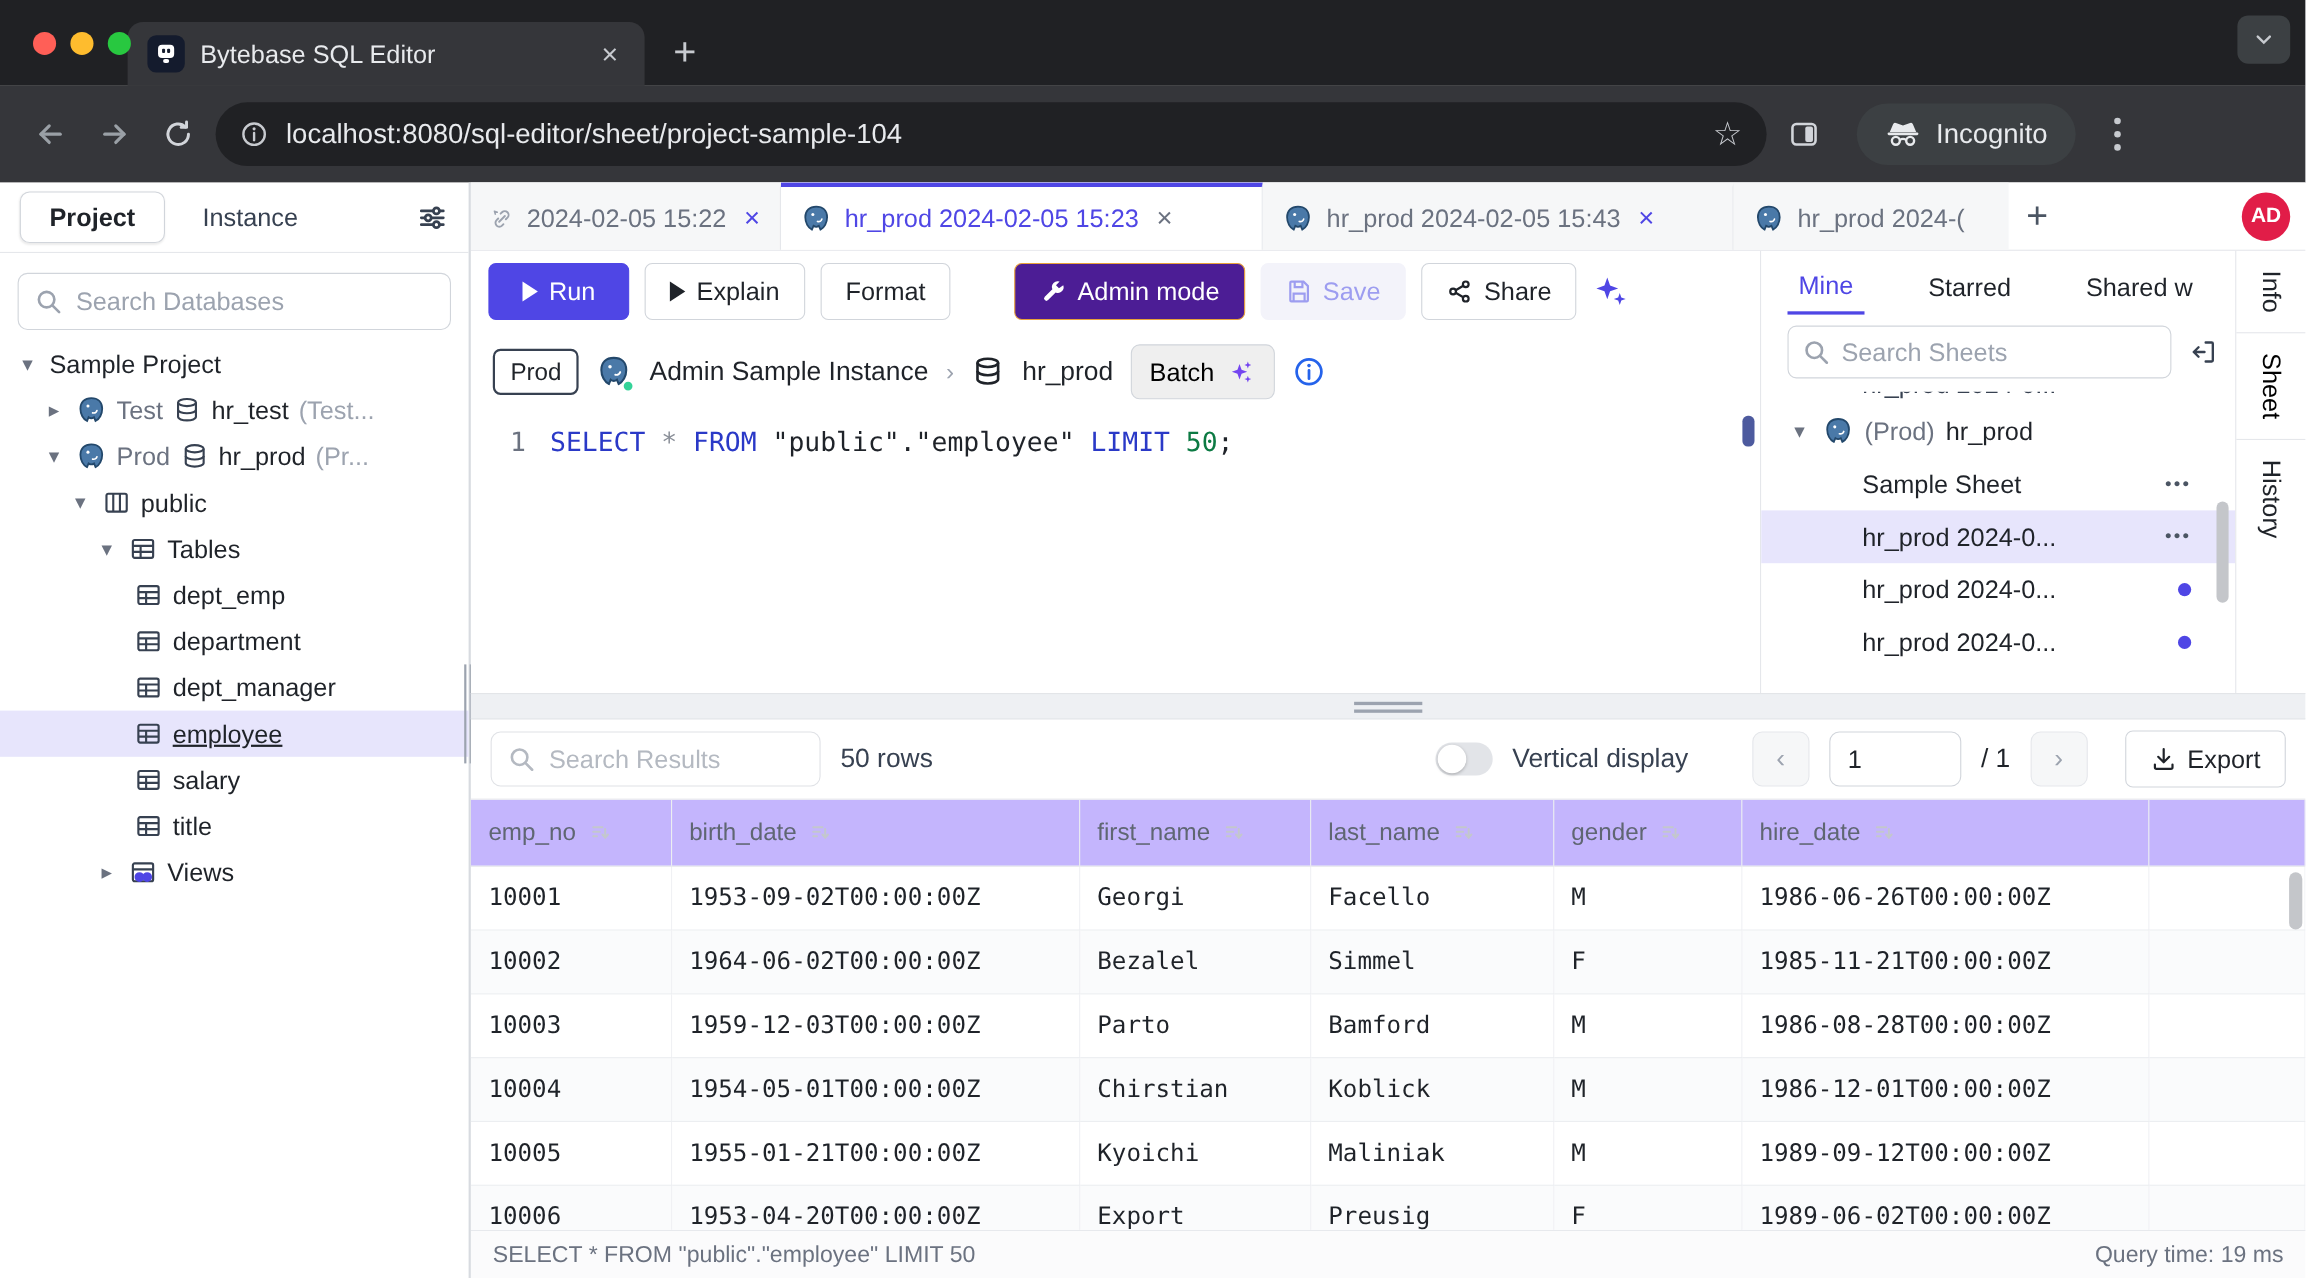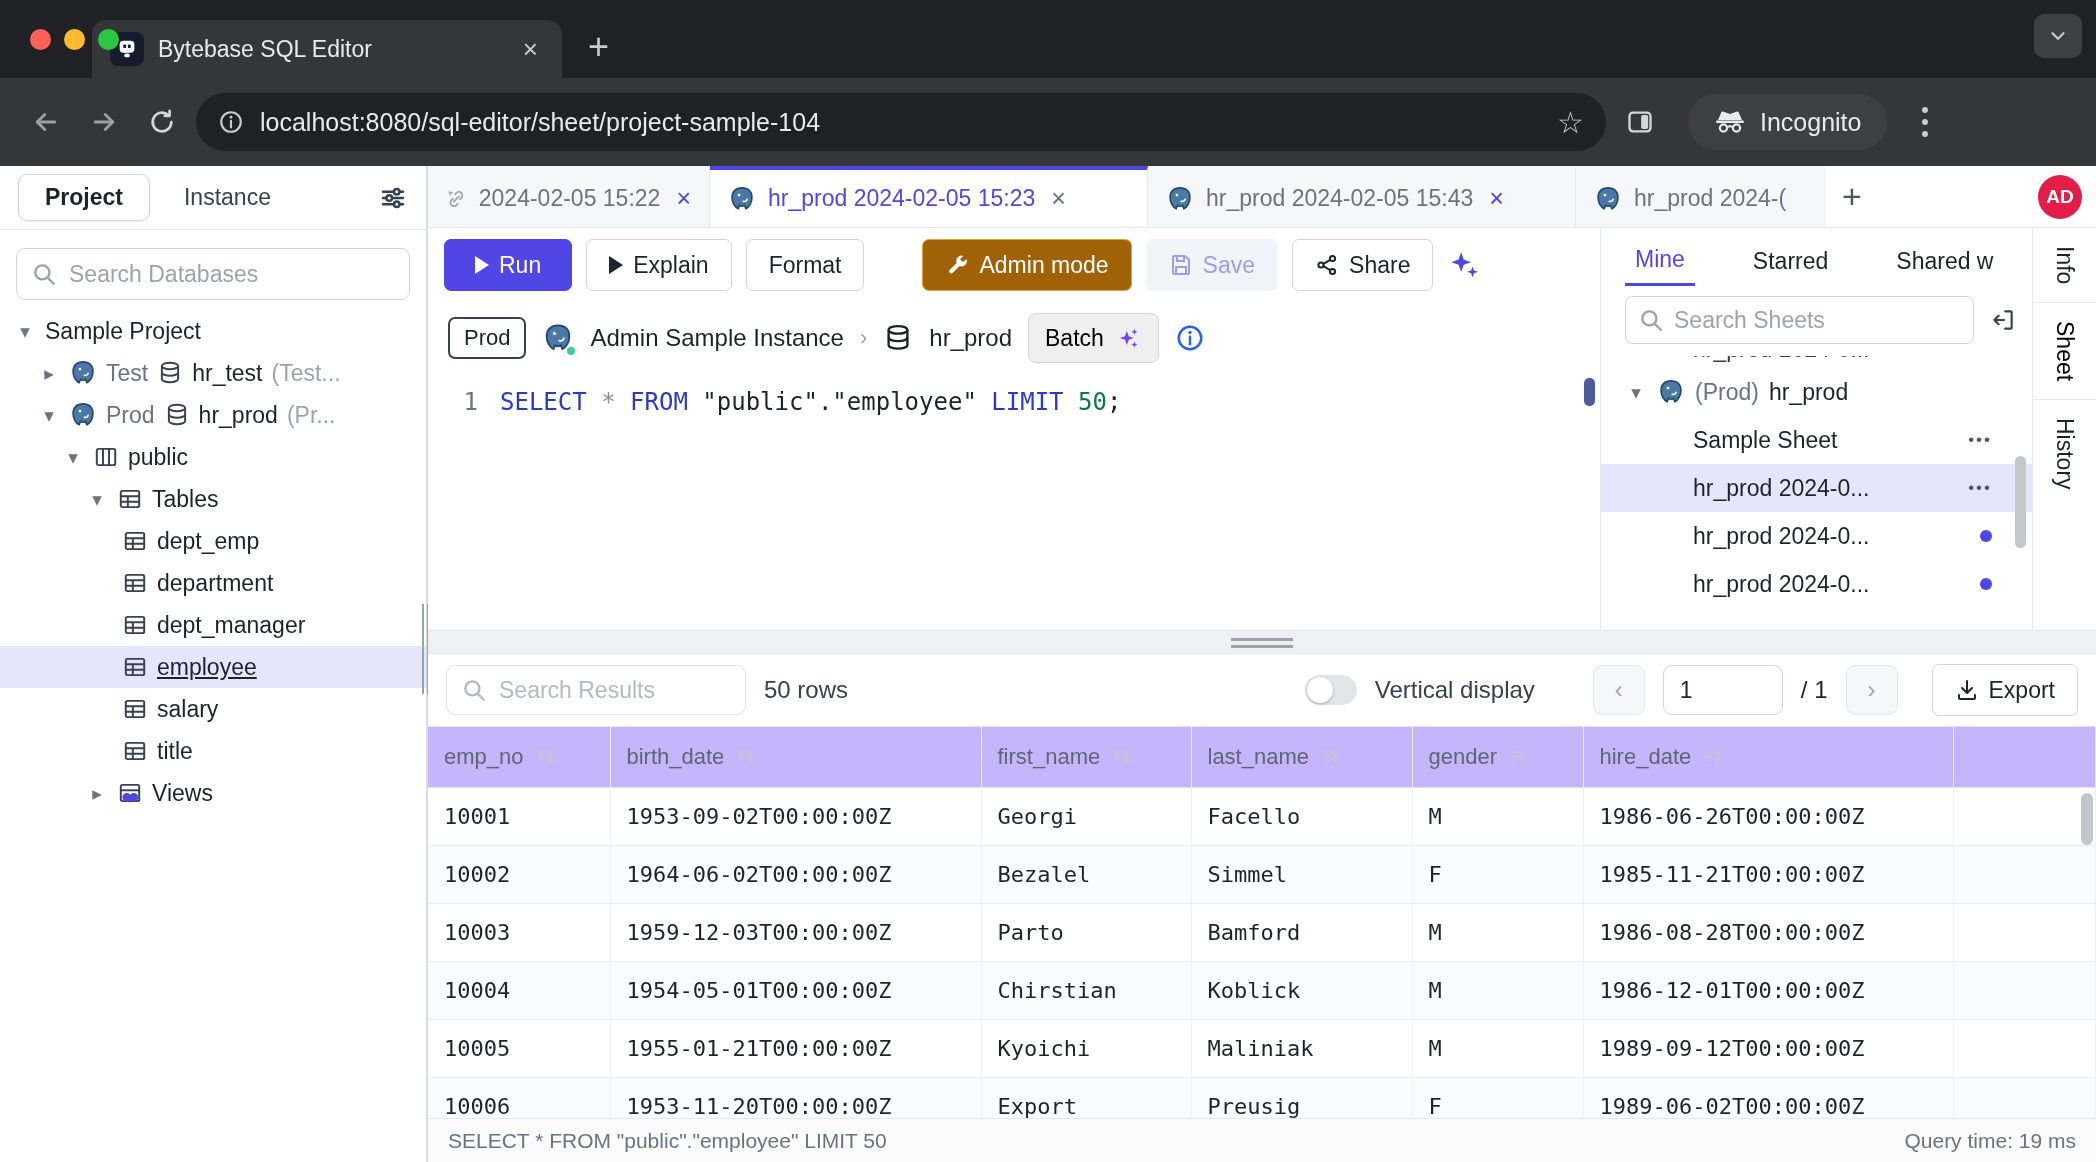--- a/index.html
+++ b/index.html
@@ -5,21 +5,21 @@
   * { box-sizing: border-box; margin: 0; padding: 0; }
   html,body { width:2096px; height:1162px; overflow:hidden; }
   body { font-family:"Liberation Sans", sans-serif; background:#fff; color:#1f2329; }
   svg { display:block; }
 
   
   .chrome-tabstrip { height:78px; background:#202124; display:flex; align-items:flex-end; position:relative; }
   .traffic { display:flex; gap:13px; align-items:center; position:absolute; left:30px; top:29px; }
   .tl { width:21px; height:21px; border-radius:50%; }
   .tl.red{background:#ff5f57;} .tl.yellow{background:#febc2e;} .tl.green{background:#28c840;}
-  .btab { margin-left:92px; width:470px; height:58px; background:#35363a; border-radius:14px 14px 0 0;
+  .btab { margin-left:116px; width:470px; height:58px; background:#35363a; border-radius:14px 14px 0 0;
           display:flex; align-items:center; padding:0 18px; gap:14px; color:#e8eaed; font-size:23px; }
   .favicon { width:34px; height:34px; border-radius:8px; background:#141b2d; display:flex; align-items:center; justify-content:center; flex:none; }
   .btab-title { flex:1; white-space:nowrap; overflow:hidden; }
   .btab-close { color:#c7cacf; font-size:26px; padding:0 6px; }
   .newtab { color:#c7cacf; font-size:36px; font-weight:300; margin:0 0 10px 26px; }
   .tstrip-chevron { position:absolute; right:14px; top:14px; width:48px; height:44px; background:#3c4043; border-radius:10px;
           display:flex; align-items:center; justify-content:center; }
   .chrome-urlbar { height:88px; background:#35363a; display:flex; align-items:center; padding:0 22px; gap:10px; }
   .navbtn { width:48px; height:48px; display:flex; align-items:center; justify-content:center; }
   .urlpill { flex:1; max-width:1410px; height:58px; background:#202124; border-radius:29px; display:flex; align-items:center;
@@ -68,21 +68,21 @@
   .avatar { width:44px; height:44px; border-radius:50%; background:#e11d48; color:#fff; font-size:19px; font-weight:700;
             display:flex; align-items:center; justify-content:center; align-self:center; margin-right:14px; flex:none; }
 
   
   .content { height:402px; display:flex; min-height:0; }
   .editorcol { flex:1; display:flex; flex-direction:column; min-width:0; }
   .toolbar { height:74px; display:flex; align-items:center; gap:14px; padding:0 16px; }
   .btn { height:52px; display:flex; align-items:center; gap:10px; font-size:23px; border-radius:7px; padding:0 22px;
          border:1px solid #d1d5db; background:#fff; color:#1f2329; }
   .btn.run { background:#4f46e5; border-color:#4f46e5; color:#fff; font-weight:500; padding:0 30px; }
-  .btn.admin { background:#a16207; border-color:#e9a23b; color:#fff; }
+  .btn.admin { background:#4c1d95; border-color:#e9a23b; color:#fff; }
   .btn.save { background:#f3f3fa; border-color:#f3f3fa; color:#9d9df0; }
   .tri { width:0; height:0; border-style:solid; border-width:9px 0 9px 14px; border-color:transparent transparent transparent currentColor; }
   .toolgap { width:30px; }
 
   .breadcrumb { height:72px; display:flex; align-items:center; gap:16px; padding:0 20px; font-size:24px; }
   .env-badge { border:2px solid #374151; border-radius:7px; font-size:22px; padding:6px 14px; }
   .pgwrap { position:relative; }
   .status-dot { position:absolute; right:-3px; bottom:-3px; width:12px; height:12px; border-radius:50%; background:#34d399; border:2px solid #fff; }
   .crumb-name { font-weight:500; }
   .crumb-sep { color:#9ca3af; font-size:22px; }
@@ -745,21 +745,21 @@
                 <td>10005</td>
                 <td>1955-01-21T00:00:00Z</td>
                 <td>Kyoichi</td>
                 <td>Maliniak</td>
                 <td>M</td>
                 <td>1989-09-12T00:00:00Z</td>
                 <td></td>
               </tr>
             <tr>
                 <td>10006</td>
-                <td>1953-11-20T00:00:00Z</td>
+                <td>1953-04-20T00:00:00Z</td>
                 <td>Export</td>
                 <td>Preusig</td>
                 <td>F</td>
                 <td>1989-06-02T00:00:00Z</td>
                 <td></td>
               </tr>
           </tbody>
         </table>
         <span class="vscroll"></span>
       </div>

